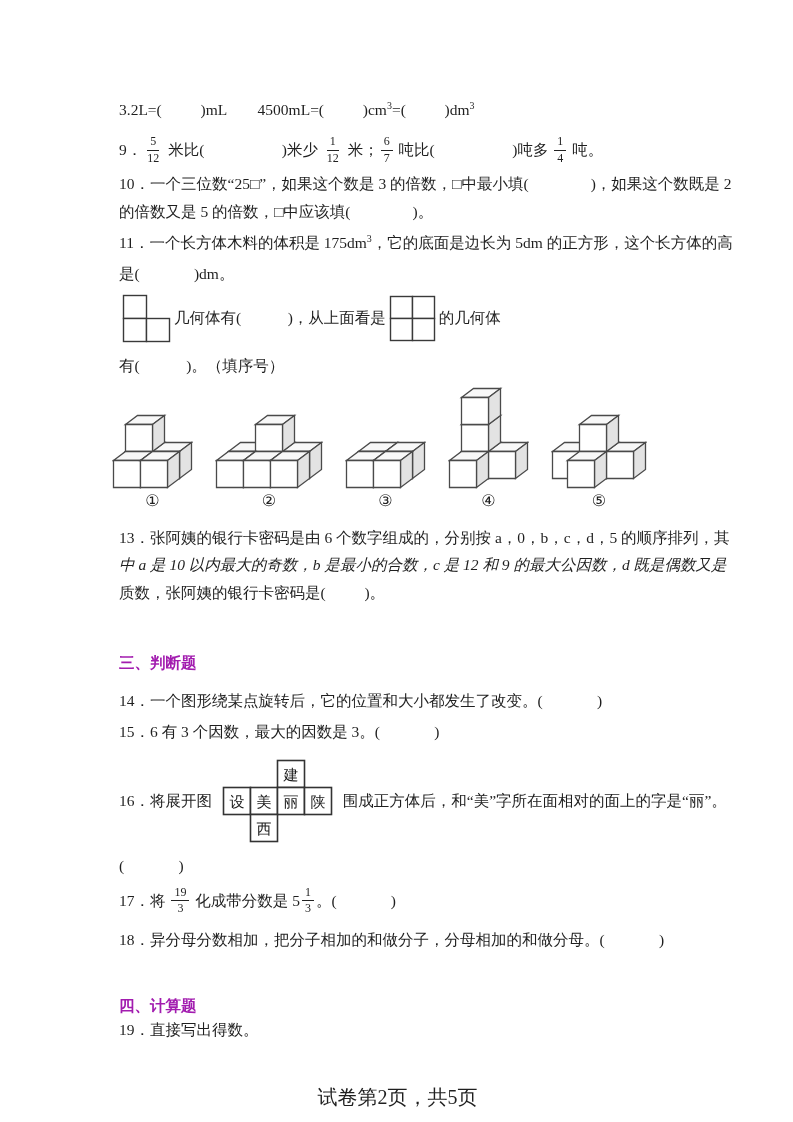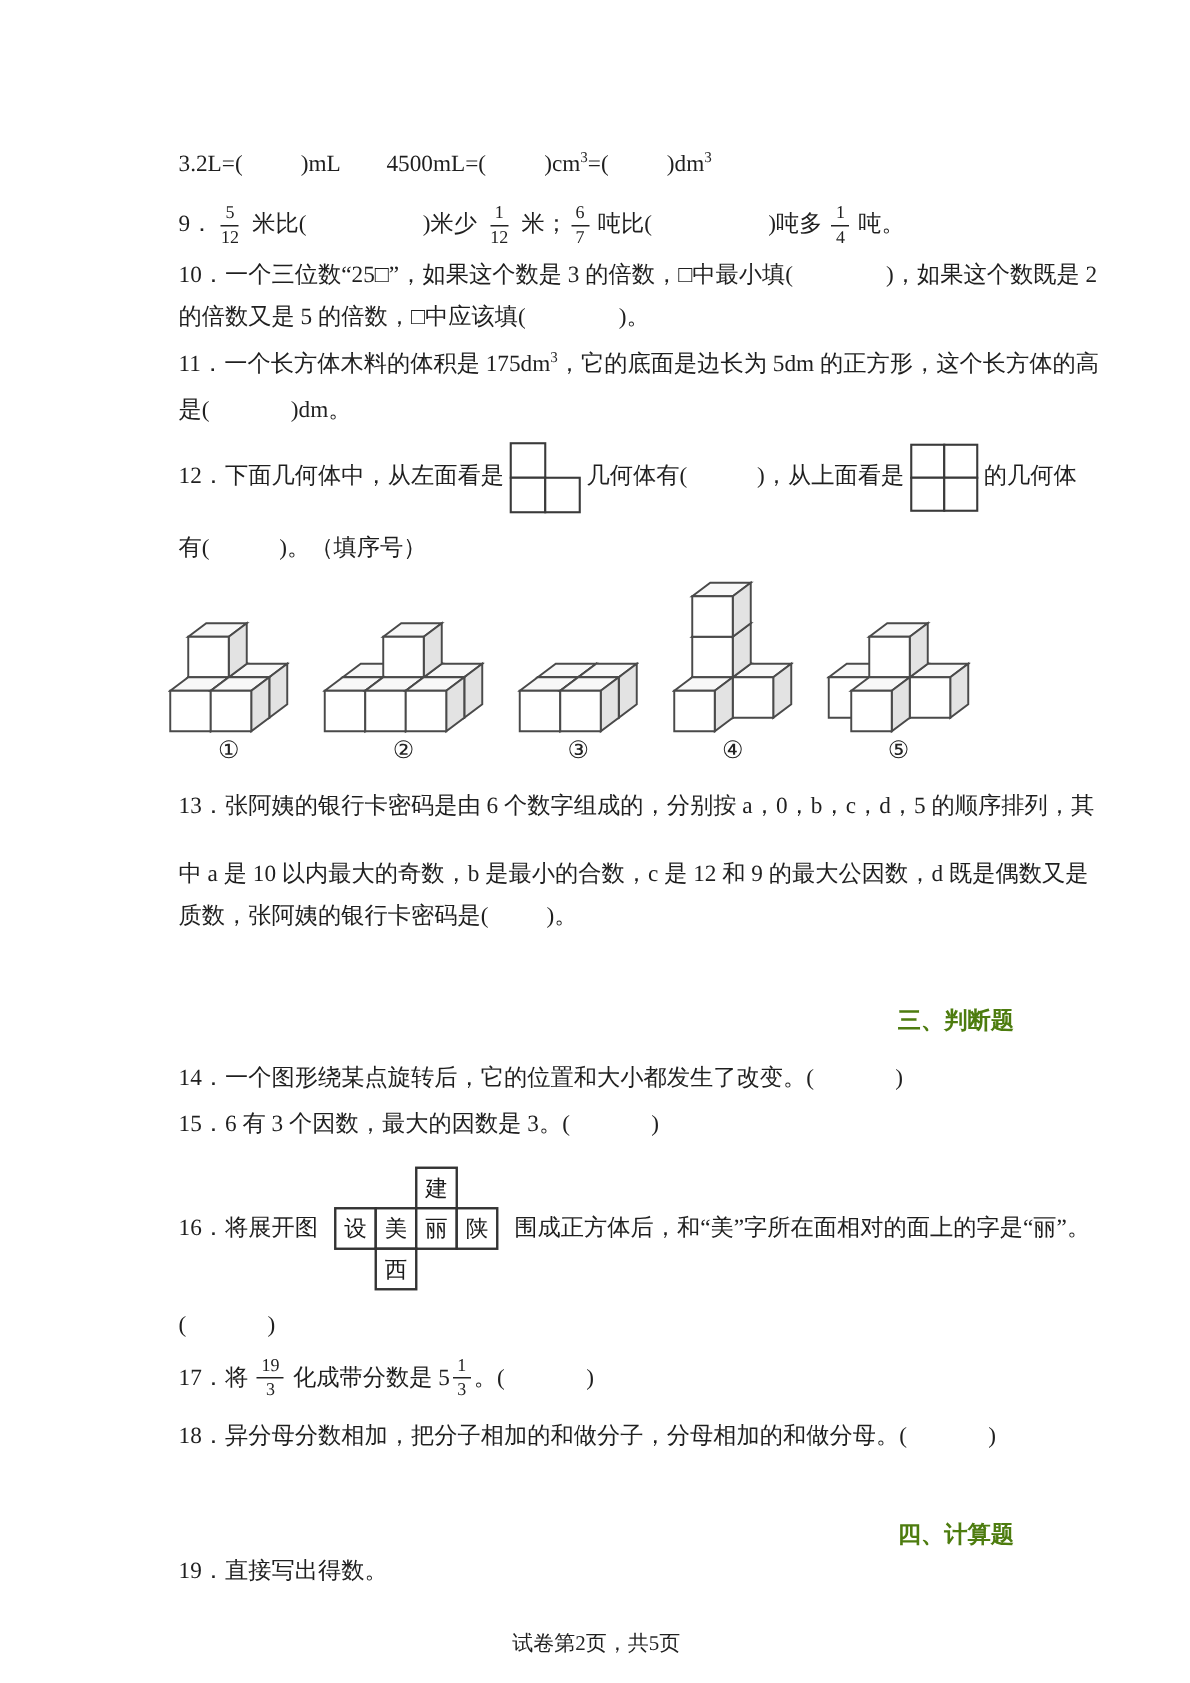--- a/index.html
+++ b/index.html
@@ -6,21 +6,21 @@
   .page{
     width:793px;min-height:1122px;background:#ffffff;box-sizing:border-box;
     padding:99px 117px 0 119px;position:relative;
     font-family:"Liberation Serif","DejaVu Serif",serif;color:#1f1f1f;
   }
   .line{
     display:flex;align-items:center;white-space:pre;
     min-height:22px;line-height:22px;font-size:15.5px;
   }
   .line>*{flex-shrink:0;}
-  .line.bold{font-weight:bold;color:#4d7c0f;justify-content:flex-end;}
+  .line.bold{font-weight:bold;color:#a21caf;}
   .line.center{justify-content:center;}
   .sup{font-size:10px;line-height:1;align-self:flex-start;margin-top:2px;}
   .frac{
     display:inline-flex;flex-direction:column;align-items:center;
     font-size:12px;line-height:1.15;margin:0 2px;
   }
   .frac .fn{padding:0 3px 1px;border-bottom:1.1px solid #222;}
   .frac .fd{padding:1px 3px 0;}
   .fig-inline{display:block;margin:0 3px;}
   .net-fig{display:block;margin:0 6px;}
@@ -32,21 +32,21 @@
 <body>
 
 <div class="page">
   <main>
       <div class="line" style="margin-top: 0px;"><span class="t">3.2L=(          )mL        4500mL=(          )cm</span><span class="sup">3</span><span class="t">=(          )dm</span><span class="sup">3</span></div>
       <div class="line" style="margin-top: 14px;"><span class="t">9．</span><span class="frac"><span class="fn">5</span><span class="fd">12</span></span><span class="t"> 米比(                    )米少 </span><span class="frac"><span class="fn">1</span><span class="fd">12</span></span><span class="t"> 米；</span><span class="frac"><span class="fn">6</span><span class="fd">7</span></span><span class="t"> 吨比(                    )吨多 </span><span class="frac"><span class="fn">1</span><span class="fd">4</span></span><span class="t"> 吨。</span></div>
       <div class="line" style="margin-top: 7px; align-items: flex-end;"><span class="t">10．一个三位数“25□”，如果这个数是 3 的倍数，□中最小填(                )，如果这个数既是 2</span></div>
       <div class="line" style="margin-top: 6px;"><span class="t">的倍数又是 5 的倍数，□中应该填(                )。</span></div>
       <div class="line" style="margin-top: 9px;"><span class="t">11．一个长方体木料的体积是 175dm</span><span class="sup">3</span><span class="t">，它的底面是边长为 5dm 的正方形，这个长方体的高</span></div>
       <div class="line" style="margin-top: 9px;"><span class="t">是(              )dm。</span></div>
-      <div class="line" style="margin-top: 9px;"><span class="t">12．下面几何体中，从左面看是</span><svg width="49" height="49" class="fig-inline">
+      <div class="line" style="margin-top: 9px;"><svg width="49" height="49" class="fig-inline">
           <rect x="1.5" y="1.5" width="23" height="23" fill="#ffffff" stroke="#3a3a3a" stroke-width="1.4"></rect>
           <rect x="1.5" y="24.5" width="23" height="23" fill="#ffffff" stroke="#3a3a3a" stroke-width="1.4"></rect>
           <rect x="24.5" y="24.5" width="23" height="23" fill="#ffffff" stroke="#3a3a3a" stroke-width="1.4"></rect>
         </svg><span class="t">几何体有(            )，从上面看是</span><svg width="47" height="47" class="fig-inline">
           <rect x="1.5" y="1.5" width="22" height="22" fill="#ffffff" stroke="#3a3a3a" stroke-width="1.4"></rect>
           <rect x="23.5" y="1.5" width="22" height="22" fill="#ffffff" stroke="#3a3a3a" stroke-width="1.4"></rect>
           <rect x="1.5" y="23.5" width="22" height="22" fill="#ffffff" stroke="#3a3a3a" stroke-width="1.4"></rect>
           <rect x="23.5" y="23.5" width="22" height="22" fill="#ffffff" stroke="#3a3a3a" stroke-width="1.4"></rect>
         </svg><span class="t">的几何体</span></div>
       <div class="line" style="margin-top: 12px;"><span class="t">有(            )。（填序号）</span></div>
@@ -149,21 +149,21 @@
             <polygon points="55.5,10.5 67.5,1.5 67.5,28.5 55.5,37.5" fill="#e3e3e3" stroke="#4a4a4a" stroke-width="1.3" stroke-linejoin="miter"></polygon>
             <polygon points="28.5,10.5 55.5,10.5 55.5,37.5 28.5,37.5" fill="#ffffff" stroke="#4a4a4a" stroke-width="1.3" stroke-linejoin="miter"></polygon>
             <polygon points="16.5,46.5 28.5,37.5 55.5,37.5 43.5,46.5" fill="#f8f8f8" stroke="#4a4a4a" stroke-width="1.3" stroke-linejoin="miter"></polygon>
             <polygon points="43.5,46.5 55.5,37.5 55.5,64.5 43.5,73.5" fill="#e3e3e3" stroke="#4a4a4a" stroke-width="1.3" stroke-linejoin="miter"></polygon>
             <polygon points="16.5,46.5 43.5,46.5 43.5,73.5 16.5,73.5" fill="#ffffff" stroke="#4a4a4a" stroke-width="1.3" stroke-linejoin="miter"></polygon>
           </svg>
           <div class="cube-label">⑤</div>
         </div>
       </div>
       <div class="line" style="margin-top: 18px;"><span class="t">13．张阿姨的银行卡密码是由 6 个数字组成的，分别按 a，0，b，c，d，5 的顺序排列，其</span></div>
-      <div class="line" style="margin-top: 23px;"><span class="t">中 a 是 10 以内最大的奇数，b 是最小的合数，c 是 12 和 9 的最大公因数，d 既是偶数又是</span></div>
+      <div class="line" style="margin-top: 5px; font-style: italic;"><span class="t">中 a 是 10 以内最大的奇数，b 是最小的合数，c 是 12 和 9 的最大公因数，d 既是偶数又是</span></div>
       <div class="line" style="margin-top: 6px;"><span class="t">质数，张阿姨的银行卡密码是(          )。</span></div>
       <div class="line bold" style="margin-top: 48px;"><span class="t">三、判断题</span></div>
       <div class="line" style="margin-top: 16px;"><span class="t">14．一个图形绕某点旋转后，它的位置和大小都发生了改变。(              )</span></div>
       <div class="line" style="margin-top: 9px;"><span class="t">15．6 有 3 个因数，最大的因数是 3。(              )</span></div>
       <div class="line" style="margin-top: 16px;"><span class="t">16．将展开图 </span><svg width="111" height="84" class="net-fig">
           <rect x="55.5" y="1.5" width="27" height="27" fill="#ffffff" stroke="#333333" stroke-width="1.6"></rect>
           <text x="69" y="16" text-anchor="middle" dominant-baseline="central" font-size="15" fill="#1a1a1a" font-family="&quot;Liberation Serif&quot;,&quot;DejaVu Serif&quot;,serif">建</text>
           <rect x="1.5" y="28.5" width="27" height="27" fill="#ffffff" stroke="#333333" stroke-width="1.6"></rect>
           <text x="15" y="43" text-anchor="middle" dominant-baseline="central" font-size="15" fill="#1a1a1a" font-family="&quot;Liberation Serif&quot;,&quot;DejaVu Serif&quot;,serif">设</text>
           <rect x="28.5" y="28.5" width="27" height="27" fill="#ffffff" stroke="#333333" stroke-width="1.6"></rect>
@@ -173,15 +173,15 @@
           <rect x="82.5" y="28.5" width="27" height="27" fill="#ffffff" stroke="#333333" stroke-width="1.6"></rect>
           <text x="96" y="43" text-anchor="middle" dominant-baseline="central" font-size="15" fill="#1a1a1a" font-family="&quot;Liberation Serif&quot;,&quot;DejaVu Serif&quot;,serif">陕</text>
           <rect x="28.5" y="55.5" width="27" height="27" fill="#ffffff" stroke="#333333" stroke-width="1.6"></rect>
           <text x="42" y="70" text-anchor="middle" dominant-baseline="central" font-size="15" fill="#1a1a1a" font-family="&quot;Liberation Serif&quot;,&quot;DejaVu Serif&quot;,serif">西</text>
         </svg><span class="t"> 围成正方体后，和“美”字所在面相对的面上的字是“丽”。</span></div>
       <div class="line" style="margin-top: 12px;"><span class="t">(              )</span></div>
       <div class="line" style="margin-top: 9px; text-align: right;"><span class="t">17．将 </span><span class="frac"><span class="fn">19</span><span class="fd">3</span></span><span class="t"> 化成带分数是 5</span><span class="frac"><span class="fn">1</span><span class="fd">3</span></span><span class="t">。(              )</span></div>
       <div class="line" style="margin-top: 13px;"><span class="t">18．异分母分数相加，把分子相加的和做分子，分母相加的和做分母。(              )</span></div>
       <div class="line bold" style="margin-top: 44px;"><span class="t">四、计算题</span></div>
       <div class="line" style="margin-top: 2px;"><span class="t">19．直接写出得数。</span></div>
-      <div class="line center" style="font-size: 14px; margin-top: 27px;"><span class="t">试卷第2页，共5页</span></div>
+      <div class="line center" style="font-size: 20px; margin-top: 45px;"><span class="t">试卷第2页，共5页</span></div>
     </main>
 </div>
 
 </body></html>

